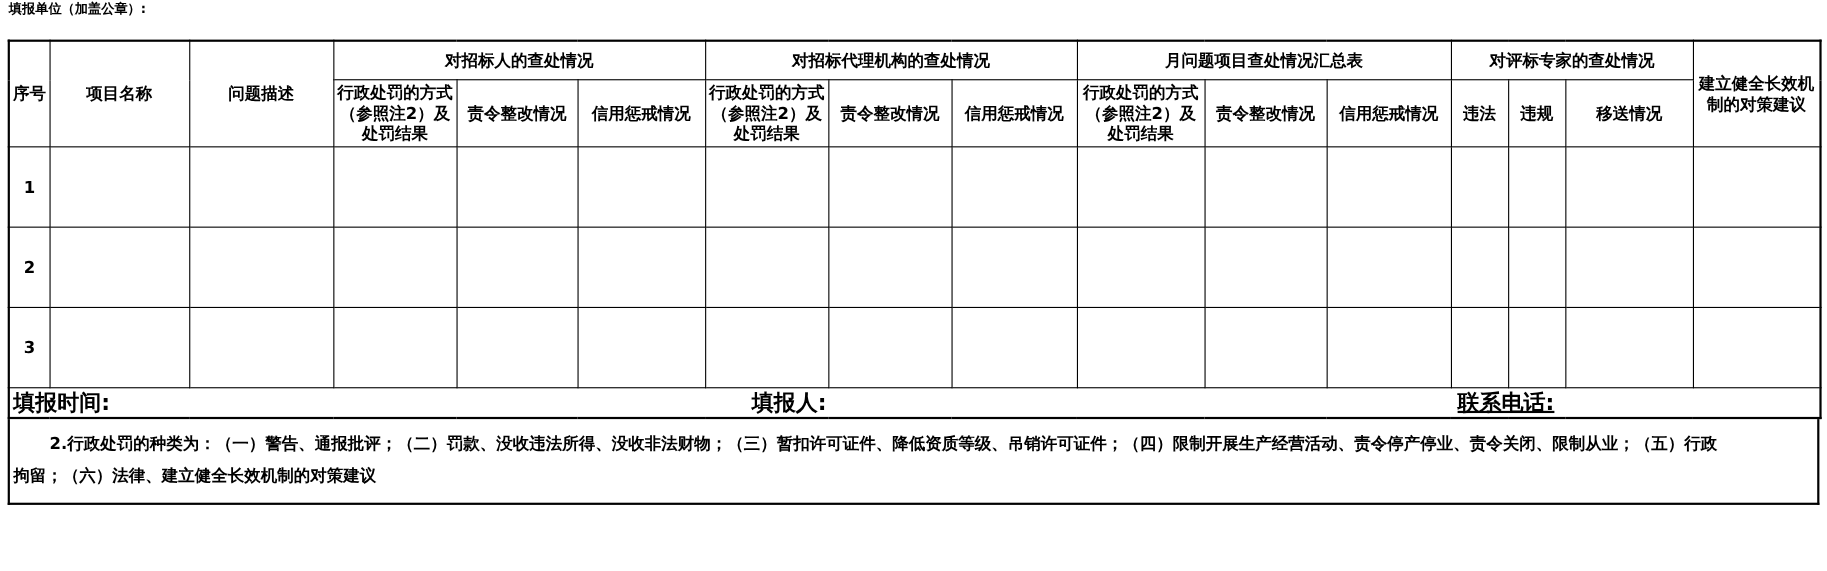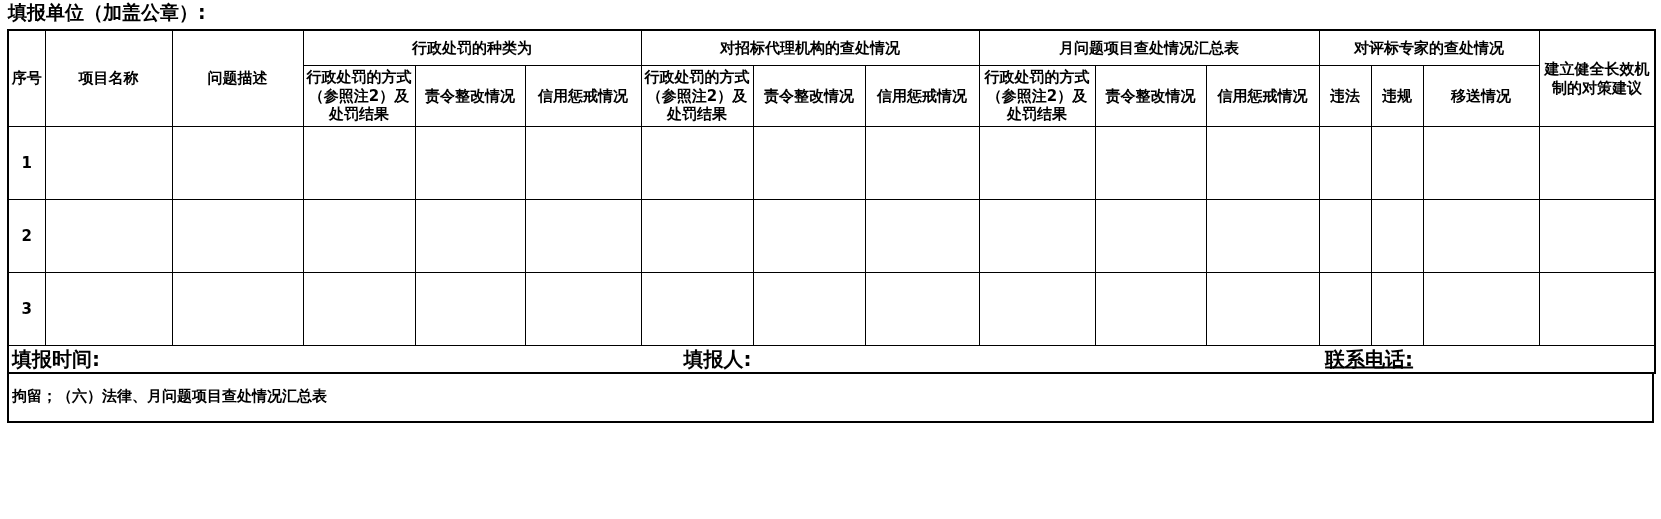--- a/index.html
+++ b/index.html
@@ -15,22 +15,22 @@
     box-sizing: border-box;
     padding: 0 7px;
   }
   .doc-title {
     text-align: center;
     font-size: 22px;
     letter-spacing: 1px;
     padding: 14px 0 12px 0;
   }
   .unit-line {
-    font-size: 19px;
-    padding: 0 0 3px 1px;
+    font-size: 12px;
+    padding: 0 0 19px 1px;
   }
   table.form {
     border-collapse: collapse;
     table-layout: fixed;
     width: 1647px;
     border: 2px solid #000;
   }
   table.form td {
     border: 1px solid #000;
     font-size: 15px;
@@ -102,21 +102,21 @@
         <col style="width:52px">
         <col style="width:116px">
       <col style="width:116px">
     </colgroup>
 
     <tbody>
         <tr class="h1">
       <td rowspan="2">序号</td>
       <td rowspan="2">项目名称</td>
       <td rowspan="2">问题描述</td>
-      <td colspan="3">行政处罚的种类为</td>
+      <td colspan="3">对招标人的查处情况</td>
       <td colspan="3">对招标代理机构的查处情况</td>
       <td colspan="3">月问题项目查处情况汇总表</td>
       <td colspan="3">对评标专家的查处情况</td>
       <td rowspan="2">建立健全长效机制的对策建议</td>
     </tr>
 
     <tr class="h2">
       <td class="penalty">行政处罚的方式（参照注2）及处罚结果</td>
       <td>责令整改情况</td>
       <td>信用惩戒情况</td>
@@ -194,16 +194,17 @@
           <span class="ft-time">填报时间:</span>
           <span class="ft-person">填报人:</span>
           <span class="ft-phone">联系电话:</span>
         </div>
       </td>
     </tr>
   </tbody>
     </table>
 
   <div class="notes">
-    <div class="line l3">拘留；（六）法律、月问题项目查处情况汇总表</div>
+    <div class="line l2">2.行政处罚的种类为：（一）警告、通报批评；（二）罚款、没收违法所得、没收非法财物；（三）暂扣许可证件、降低资质等级、吊销许可证件；（四）限制开展生产经营活动、责令停产停业、责令关闭、限制从业；（五）行政</div>
+    <div class="line l3">拘留；（六）法律、建立健全长效机制的对策建议</div>
   </div>
 
 </div>
 
 </body></html>

